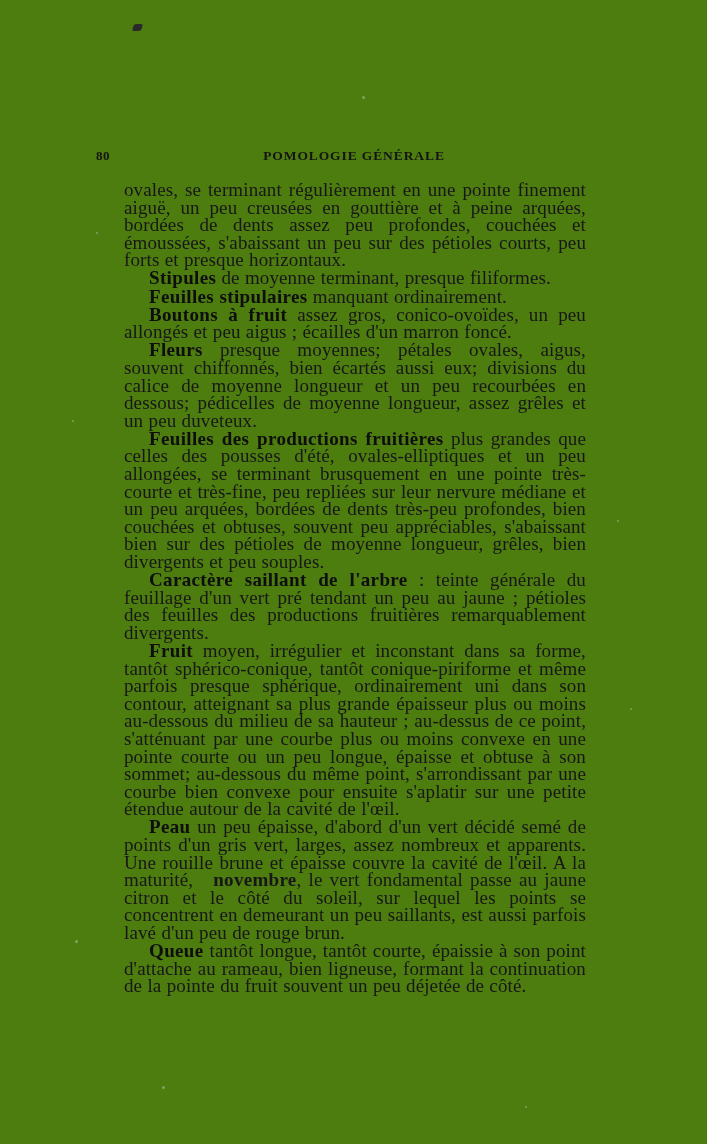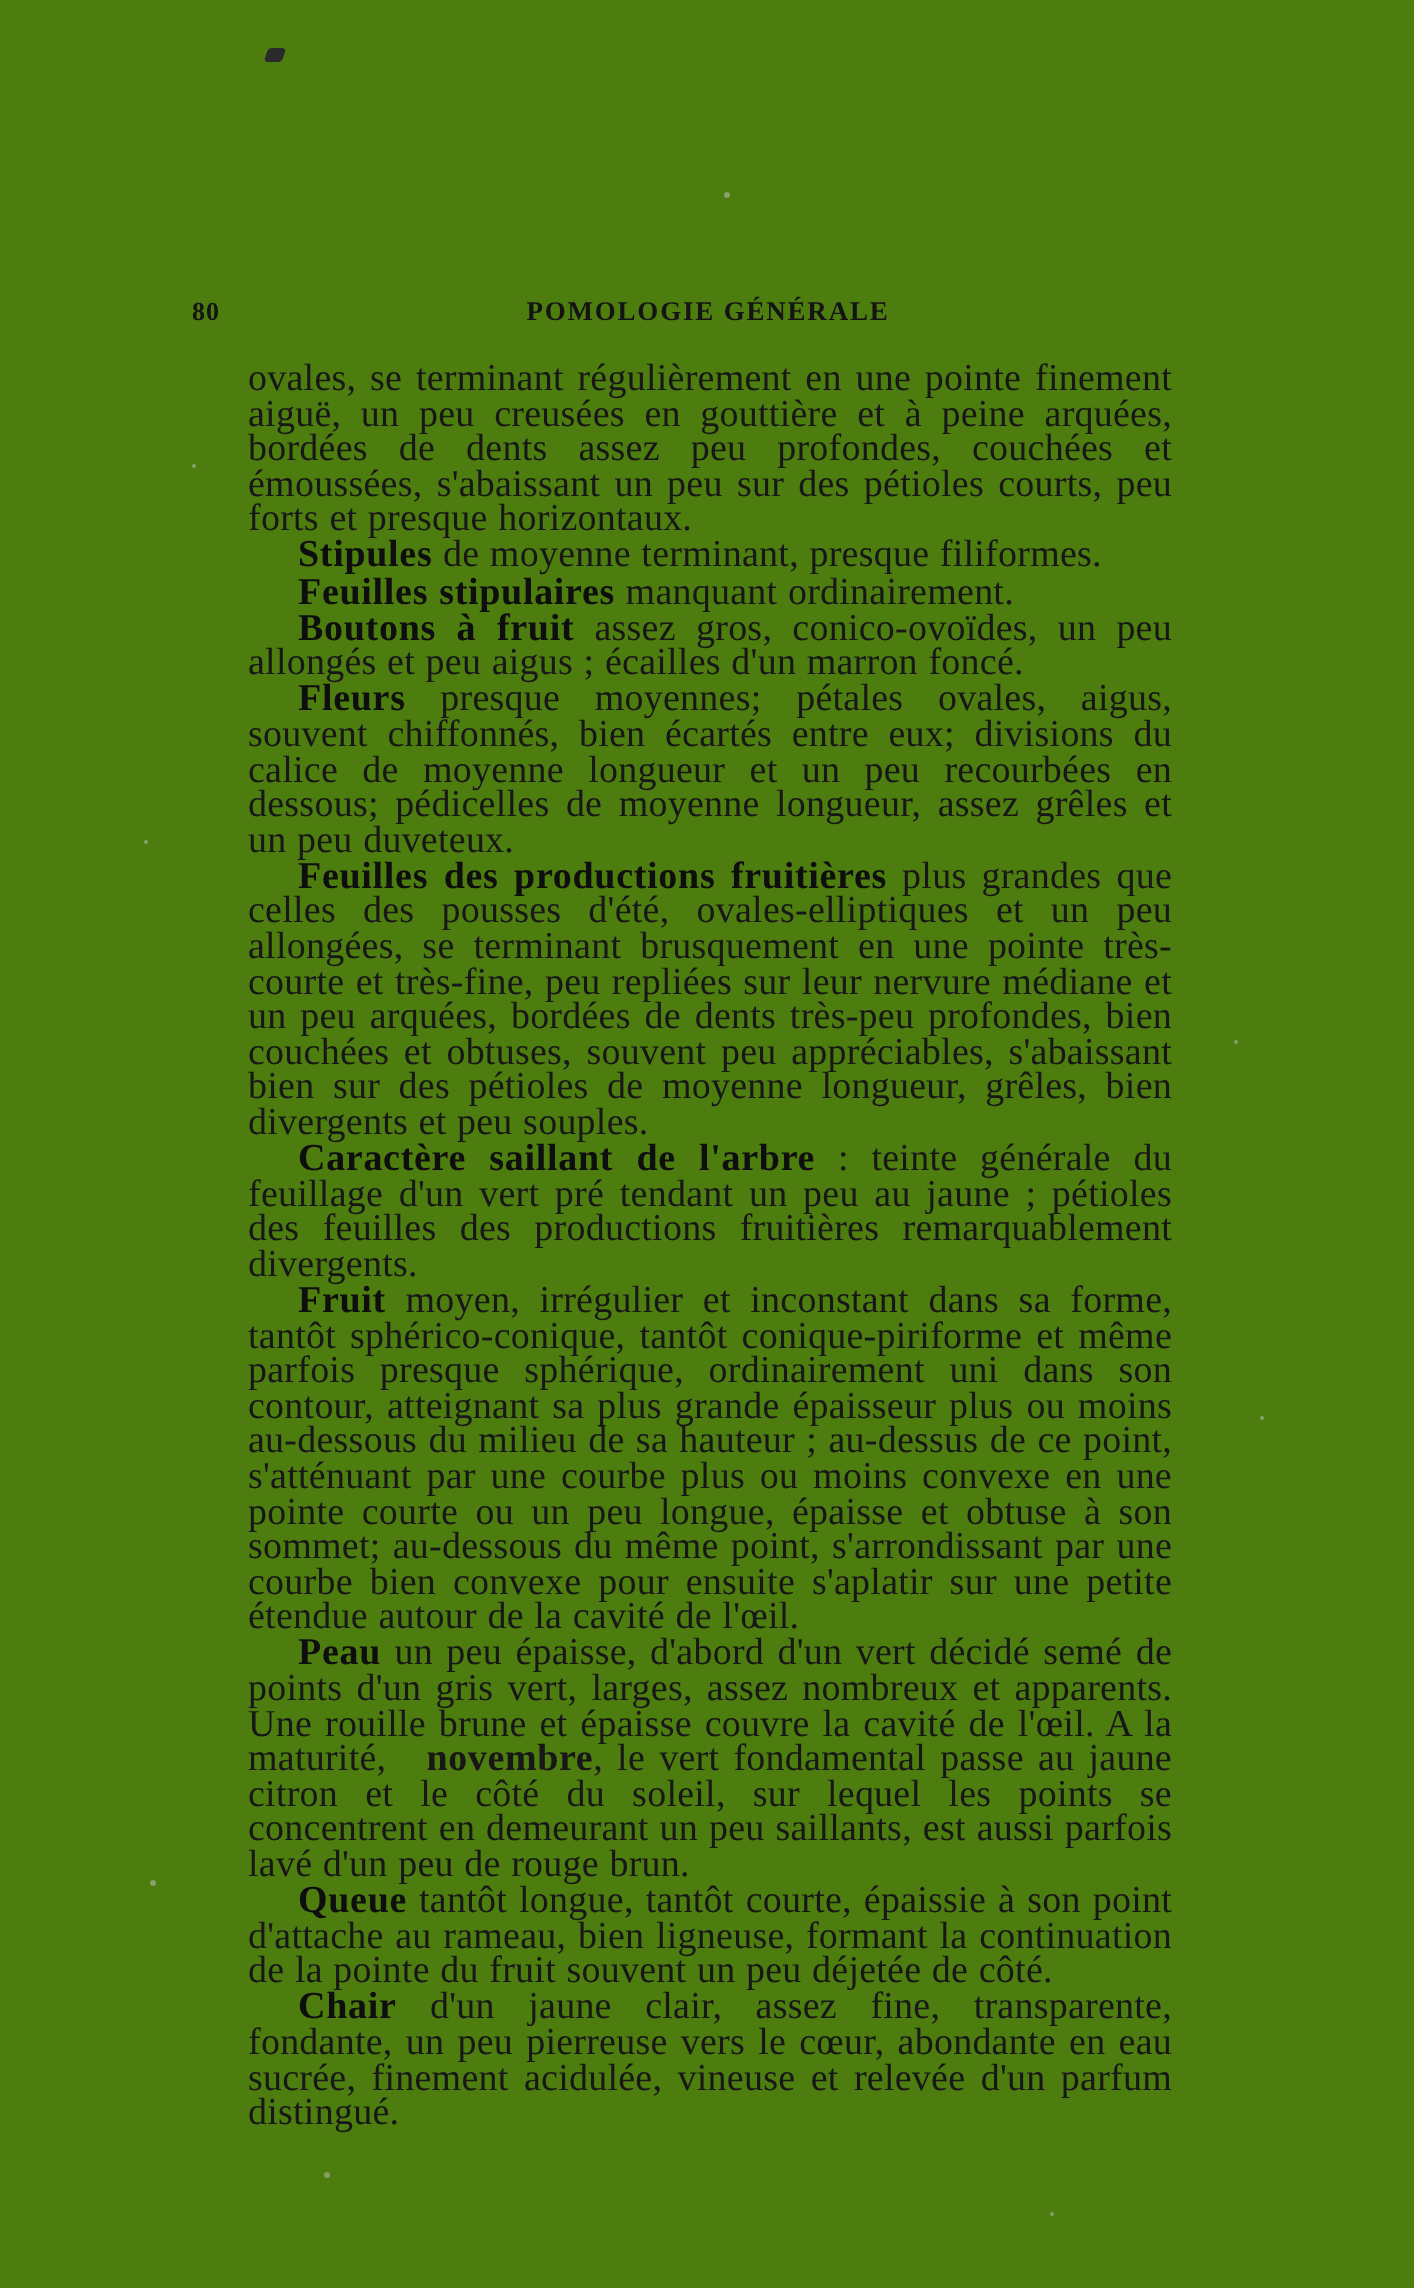--- a/index.html
+++ b/index.html
@@ -123,29 +123,28 @@
   <div class="body-col">
 
     <p class="para"><span>ovales, se terminant régulièrement en une pointe finement aiguë, un peu creusées en gouttière et à peine arquées, bordées de dents assez peu profondes, couchées et émoussées, s'abaissant un peu sur des pétioles courts, peu forts et presque horizontaux.</span></p>
 
     <p class="para indent"><span class="lead">Stipules</span><span> de moyenne terminant, presque filiformes.</span></p>
 
     <p class="para indent"><span class="lead">Feuilles stipulaires</span><span> manquant ordinairement.</span></p>
 
     <p class="para indent"><span class="lead">Boutons à fruit</span><span> assez gros, conico-ovoïdes, un peu allongés et peu aigus ; écailles d'un marron foncé.</span></p>
 
-    <p class="para indent"><span class="lead">Fleurs</span><span> presque moyennes; pétales ovales, aigus, souvent chiffonnés, bien écartés entre eux; divisions du calice de moyenne longueur et un peu recourbées en dessous; pédicelles de moyenne longueur, assez grêles et un peu duveteux.</span></p>
+    <p class="para indent"><span class="lead">Fleurs</span><span> presque moyennes; pétales ovales, aigus, souvent chiffonnés, bien écartés aussi eux; divisions du calice de moyenne longueur et un peu recourbées en dessous; pédicelles de moyenne longueur, assez grêles et un peu duveteux.</span></p>
 
     <p class="para indent"><span class="lead">Feuilles des productions fruitières</span><span> plus grandes que celles des pousses d'été, ovales-elliptiques et un peu allongées, se terminant brusquement en une pointe très-courte et très-fine, peu repliées sur leur nervure médiane et un peu arquées, bordées de dents très-peu profondes, bien couchées et obtuses, souvent peu appréciables, s'abaissant bien sur des pétioles de moyenne longueur, grêles, bien divergents et peu souples.</span></p>
 
     <p class="para indent"><span class="lead">Caractère saillant de l'arbre</span><span> : teinte générale du feuillage d'un vert pré tendant un peu au jaune ; pétioles des feuilles des productions fruitières remarquablement divergents.</span></p>
 
     <p class="para indent"><span class="lead">Fruit</span><span> moyen, irrégulier et inconstant dans sa forme, tantôt sphérico-conique, tantôt conique-piriforme et même parfois presque sphérique, ordinairement uni dans son contour, atteignant sa plus grande épaisseur plus ou moins au-dessous du milieu de sa hauteur ; au-dessus de ce point, s'atténuant par une courbe plus ou moins convexe en une pointe courte ou un peu longue, épaisse et obtuse à son sommet; au-dessous du même point, s'arrondissant par une courbe bien convexe pour ensuite s'aplatir sur une petite étendue autour de la cavité de l'œil.</span></p>
 
     <p class="para indent"><span class="lead">Peau</span><span> un peu épaisse, d'abord d'un vert décidé semé de points d'un gris vert, larges, assez nombreux et apparents. Une rouille brune et épaisse couvre la cavité de l'œil. A la maturité, </span><span class="bold-inline">novembre</span><span>, le vert fondamental passe au jaune citron et le côté du soleil, sur lequel les points se concentrent en demeurant un peu saillants, est aussi parfois lavé d'un peu de rouge brun.</span></p>
 
 
     <p class="para indent"><span class="lead">Queue</span><span> tantôt longue, tantôt courte, épaissie à son point d'attache au rameau, bien ligneuse, formant la continuation de la pointe du fruit souvent un peu déjetée de côté.</span></p>
 
-    <p class="para indent"><span class="lead">Chair</span><span> d'un jaune clair, assez fine, transparente, fondante, un peu pierreuse vers le cœur, abondante en eau sucrée, finement acidulée, vineuse et relevée d'un parfum distingué.</span></p>
 
   </div>
 </div>
 
 </body></html>

